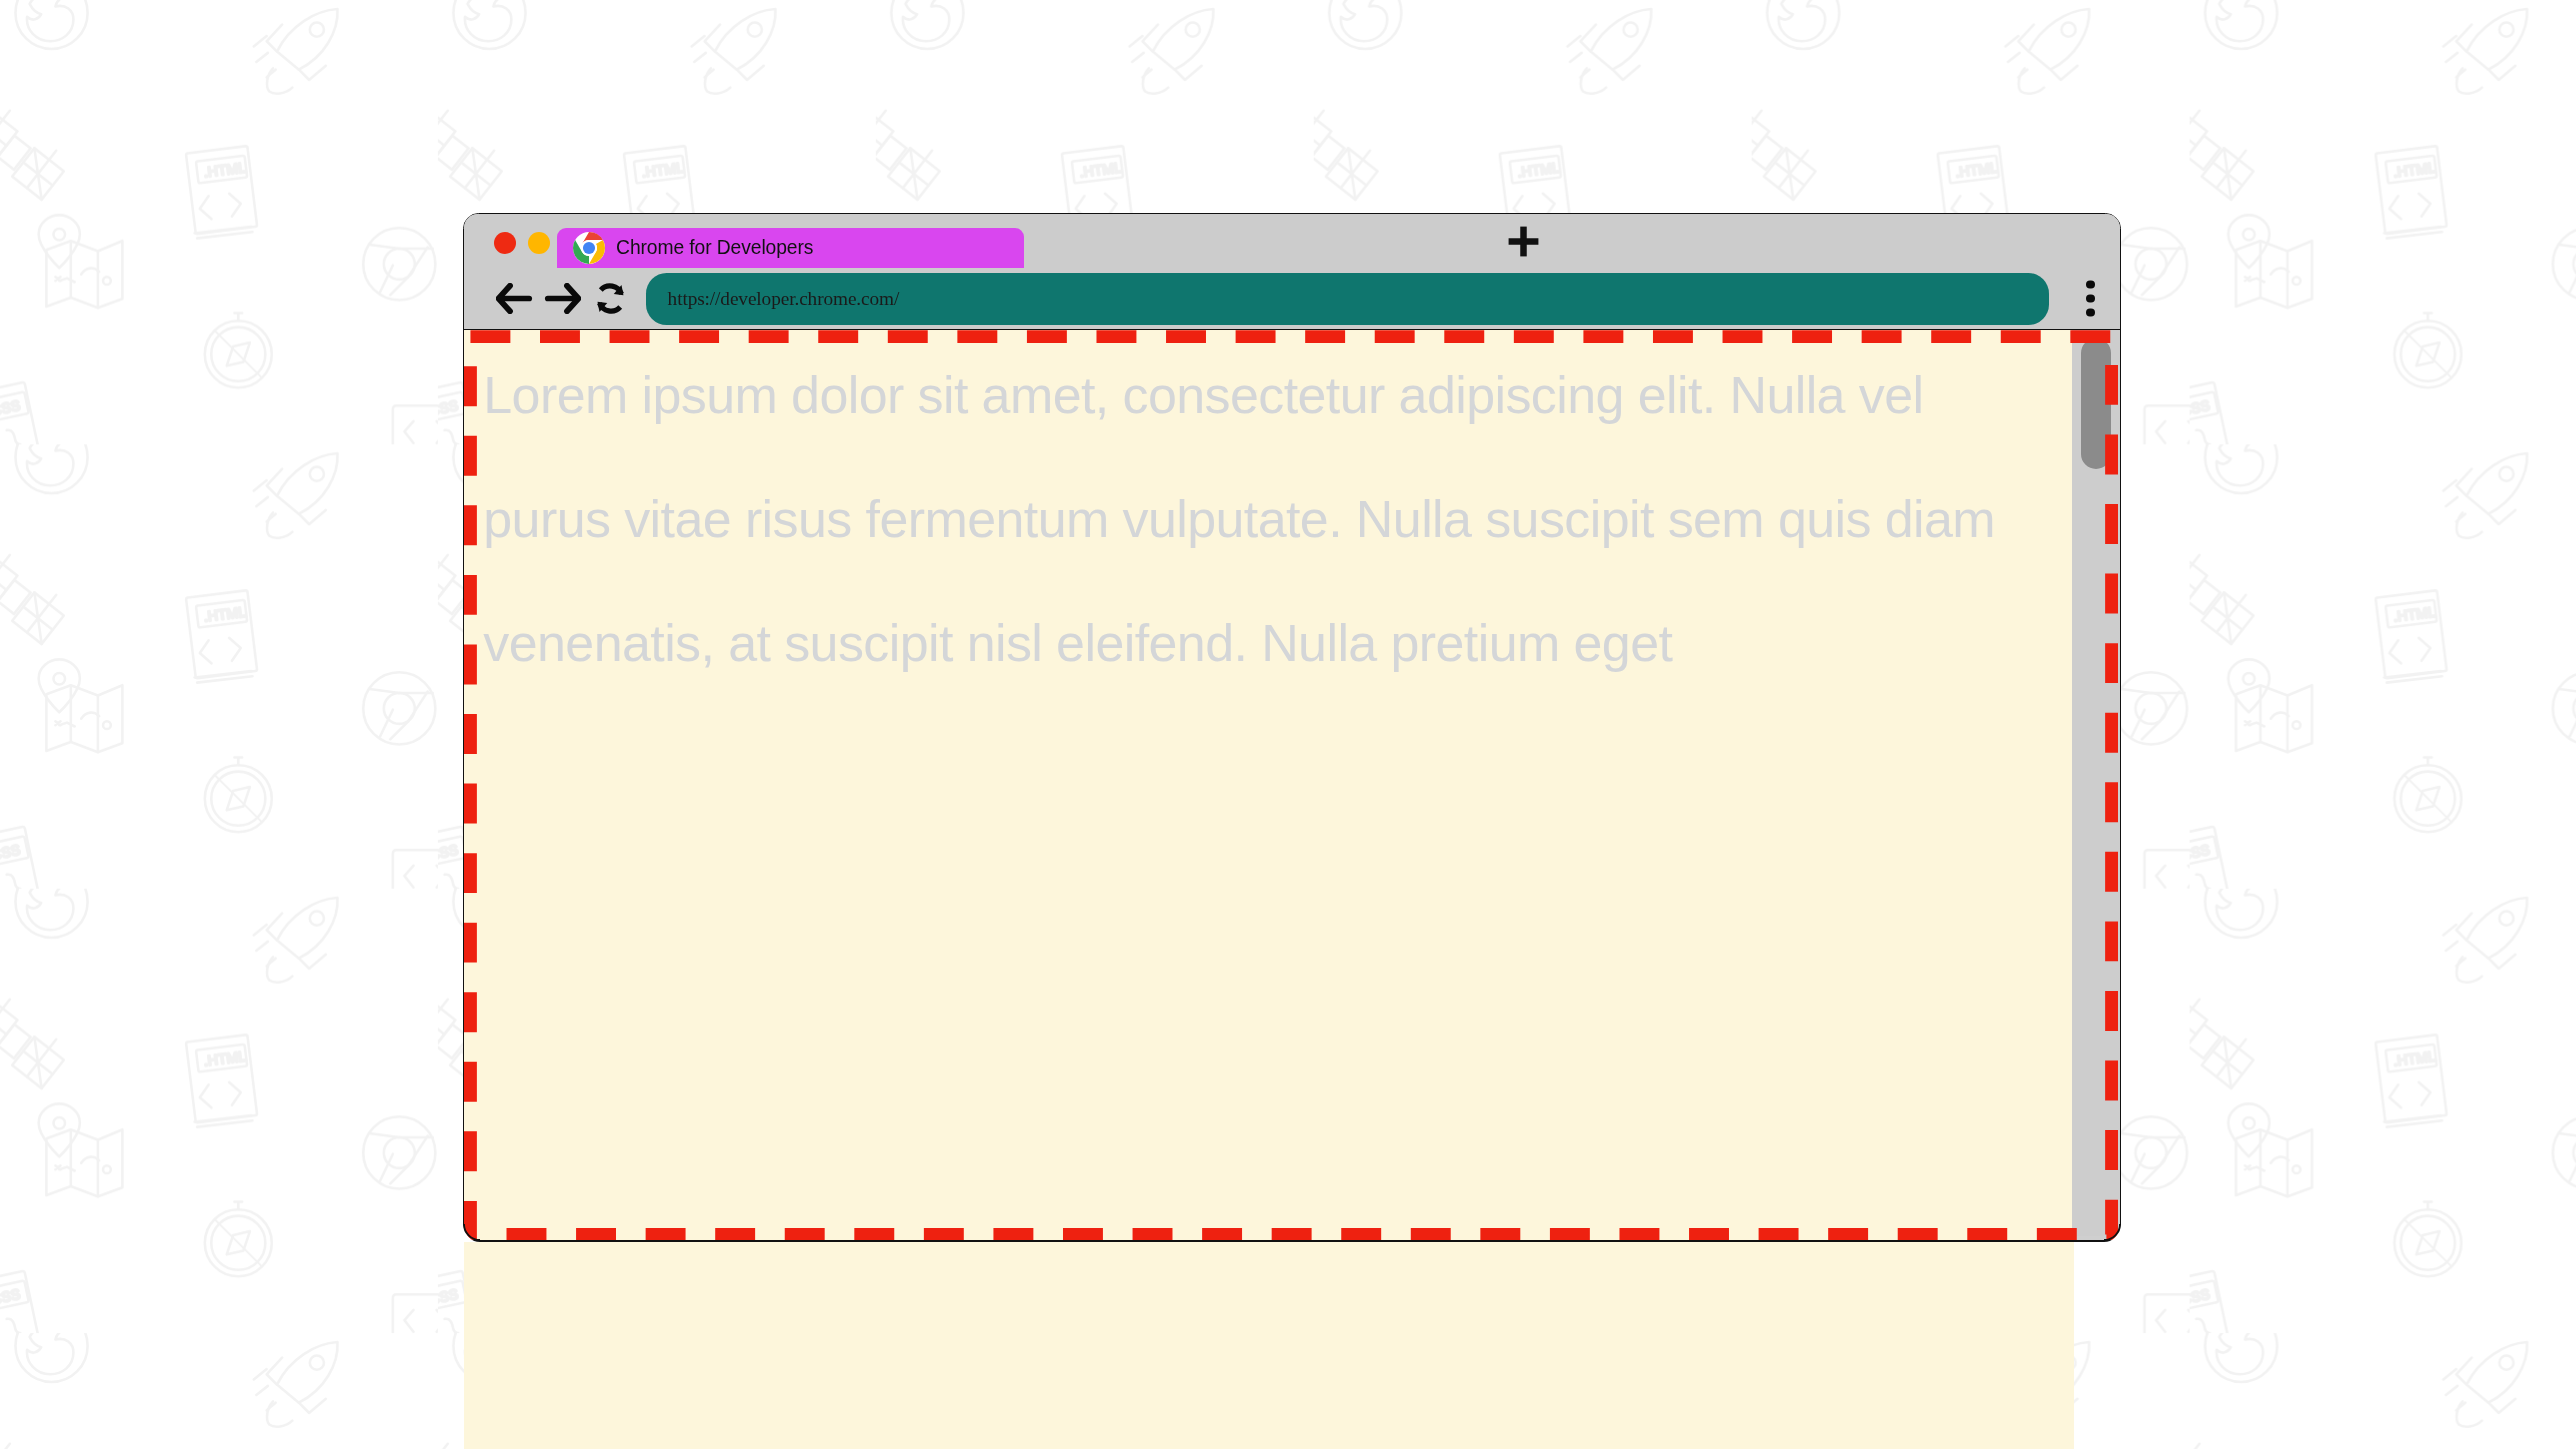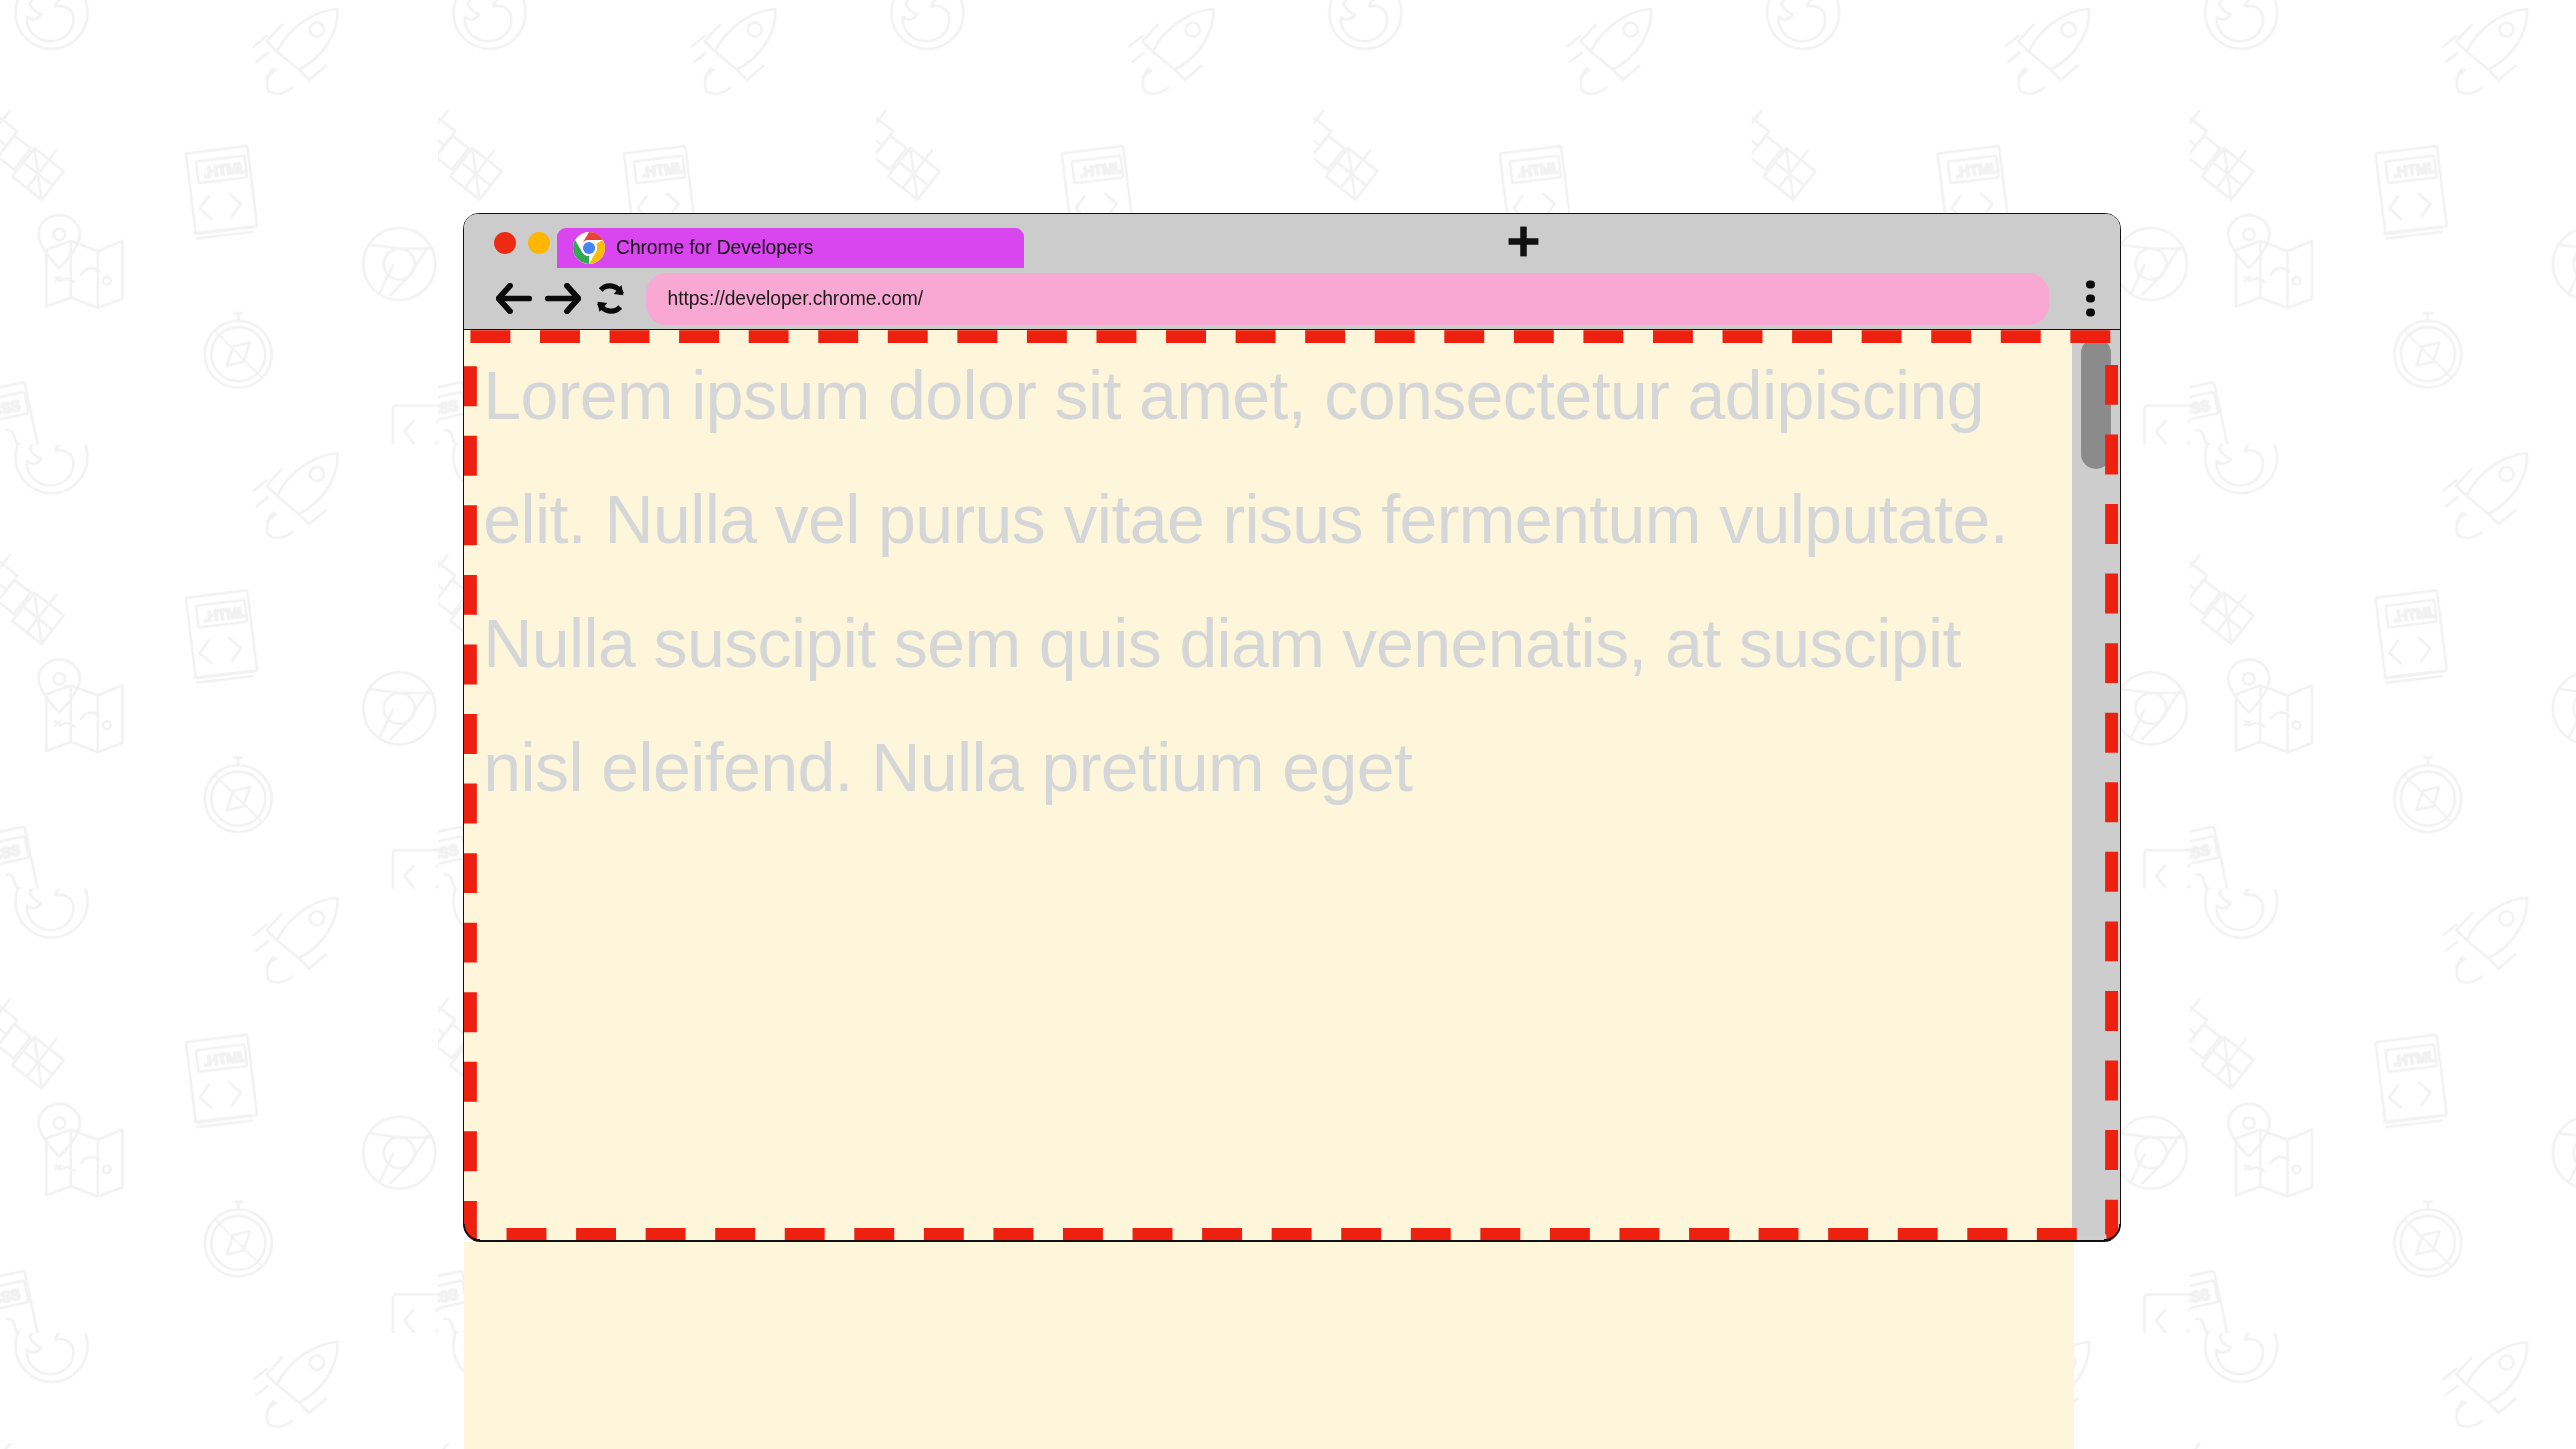--- a/index.html
+++ b/index.html
@@ -120,26 +120,27 @@
     align-items: center;
     justify-content: center;
     flex: none;
   }
   .nav-btn svg { display: block; }
 
   #omnibox {
     margin-left: 11.6px;
     height: 52px;
     width: 1403px;
-    background: #f9a8d4;
+    background: #0f766e;
     border-radius: 20.6px;
     display: flex;
     align-items: center;
     padding-left: 22px;
     flex: none;
+    font-family: Liberation Serif, serif;
   }
   #omnibox-url {
     font-size: 19.3px;
     color: #1a1a1a;
     white-space: nowrap;
     letter-spacing: -0.1px;
   }
 
   #overflow-menu {
     position: absolute;
@@ -180,21 +181,21 @@
     background: #fdf6db;
     z-index: 1;
     overflow: visible;
   }
 
   #page-text {
     position: absolute;
     left: 19.3px;
     top: 2.6px;
     width: 1571px;
-    font-size: 68px;
+    font-size: 52px;
     line-height: 124px;
     color: #d4d6d8;
     font-weight: 400;
     letter-spacing: -0.6px;
   }
 
   
   #overflow-outline {
     position: absolute;
     left: 0;

